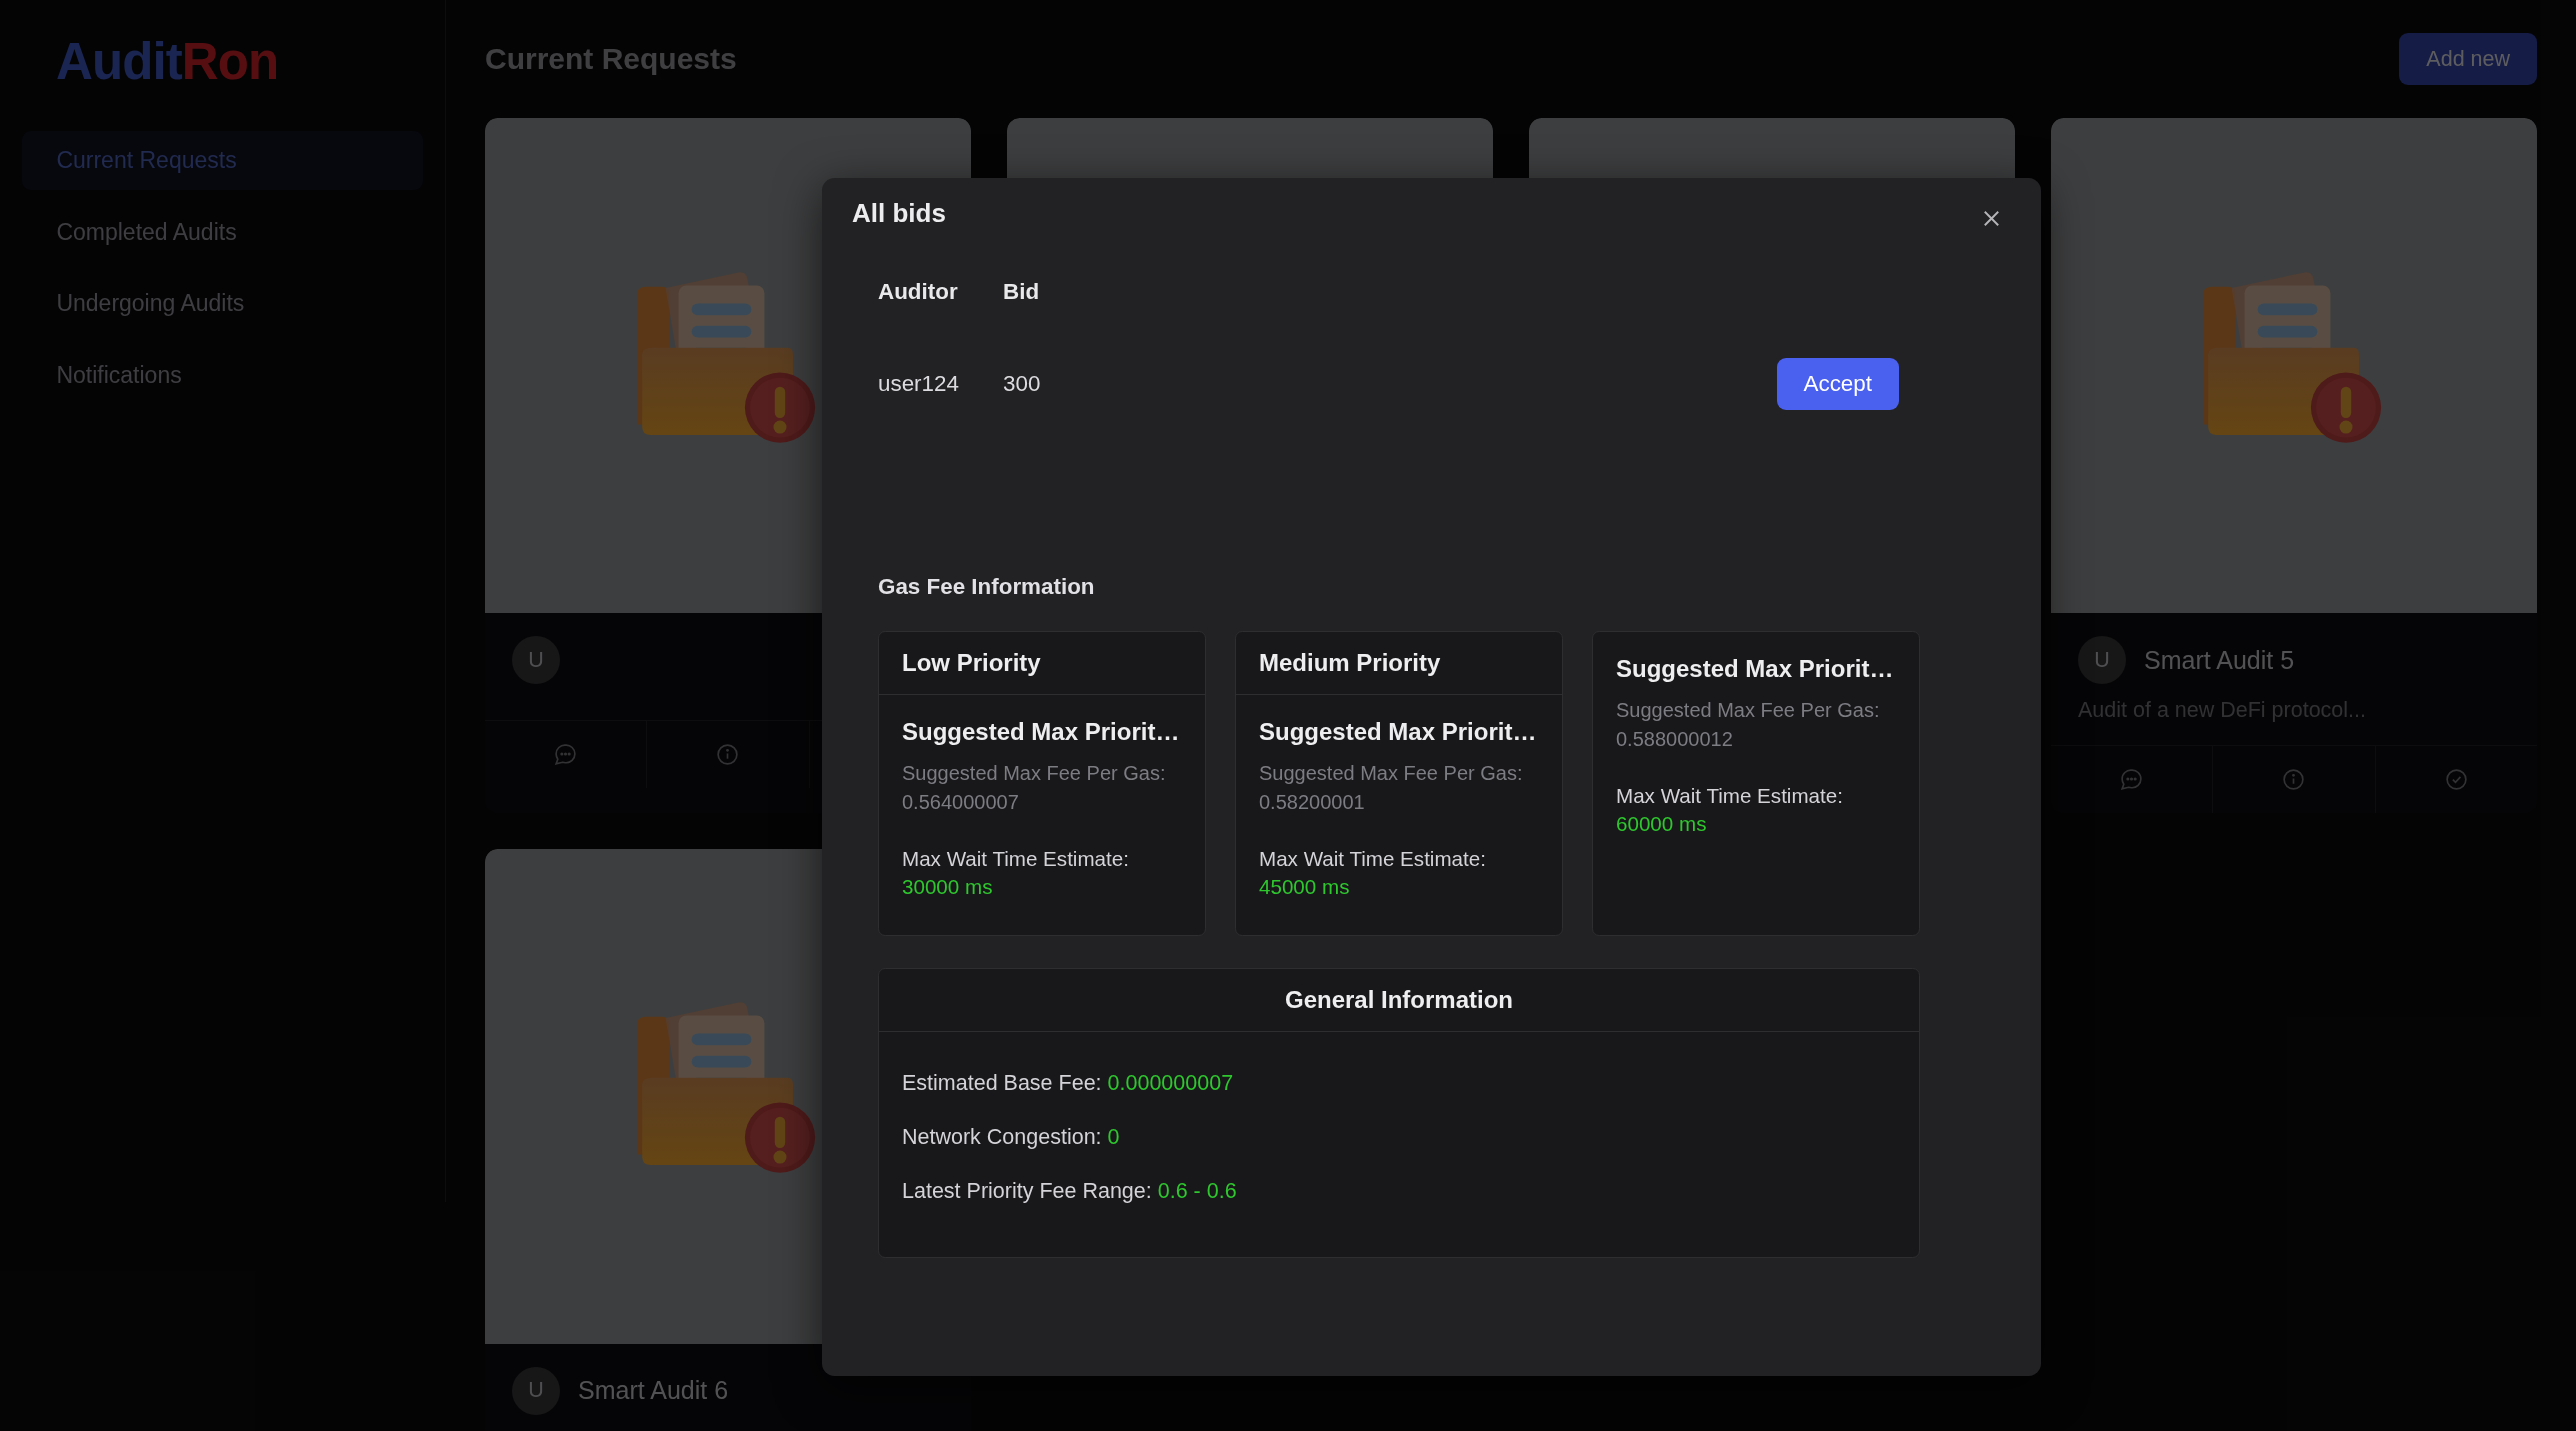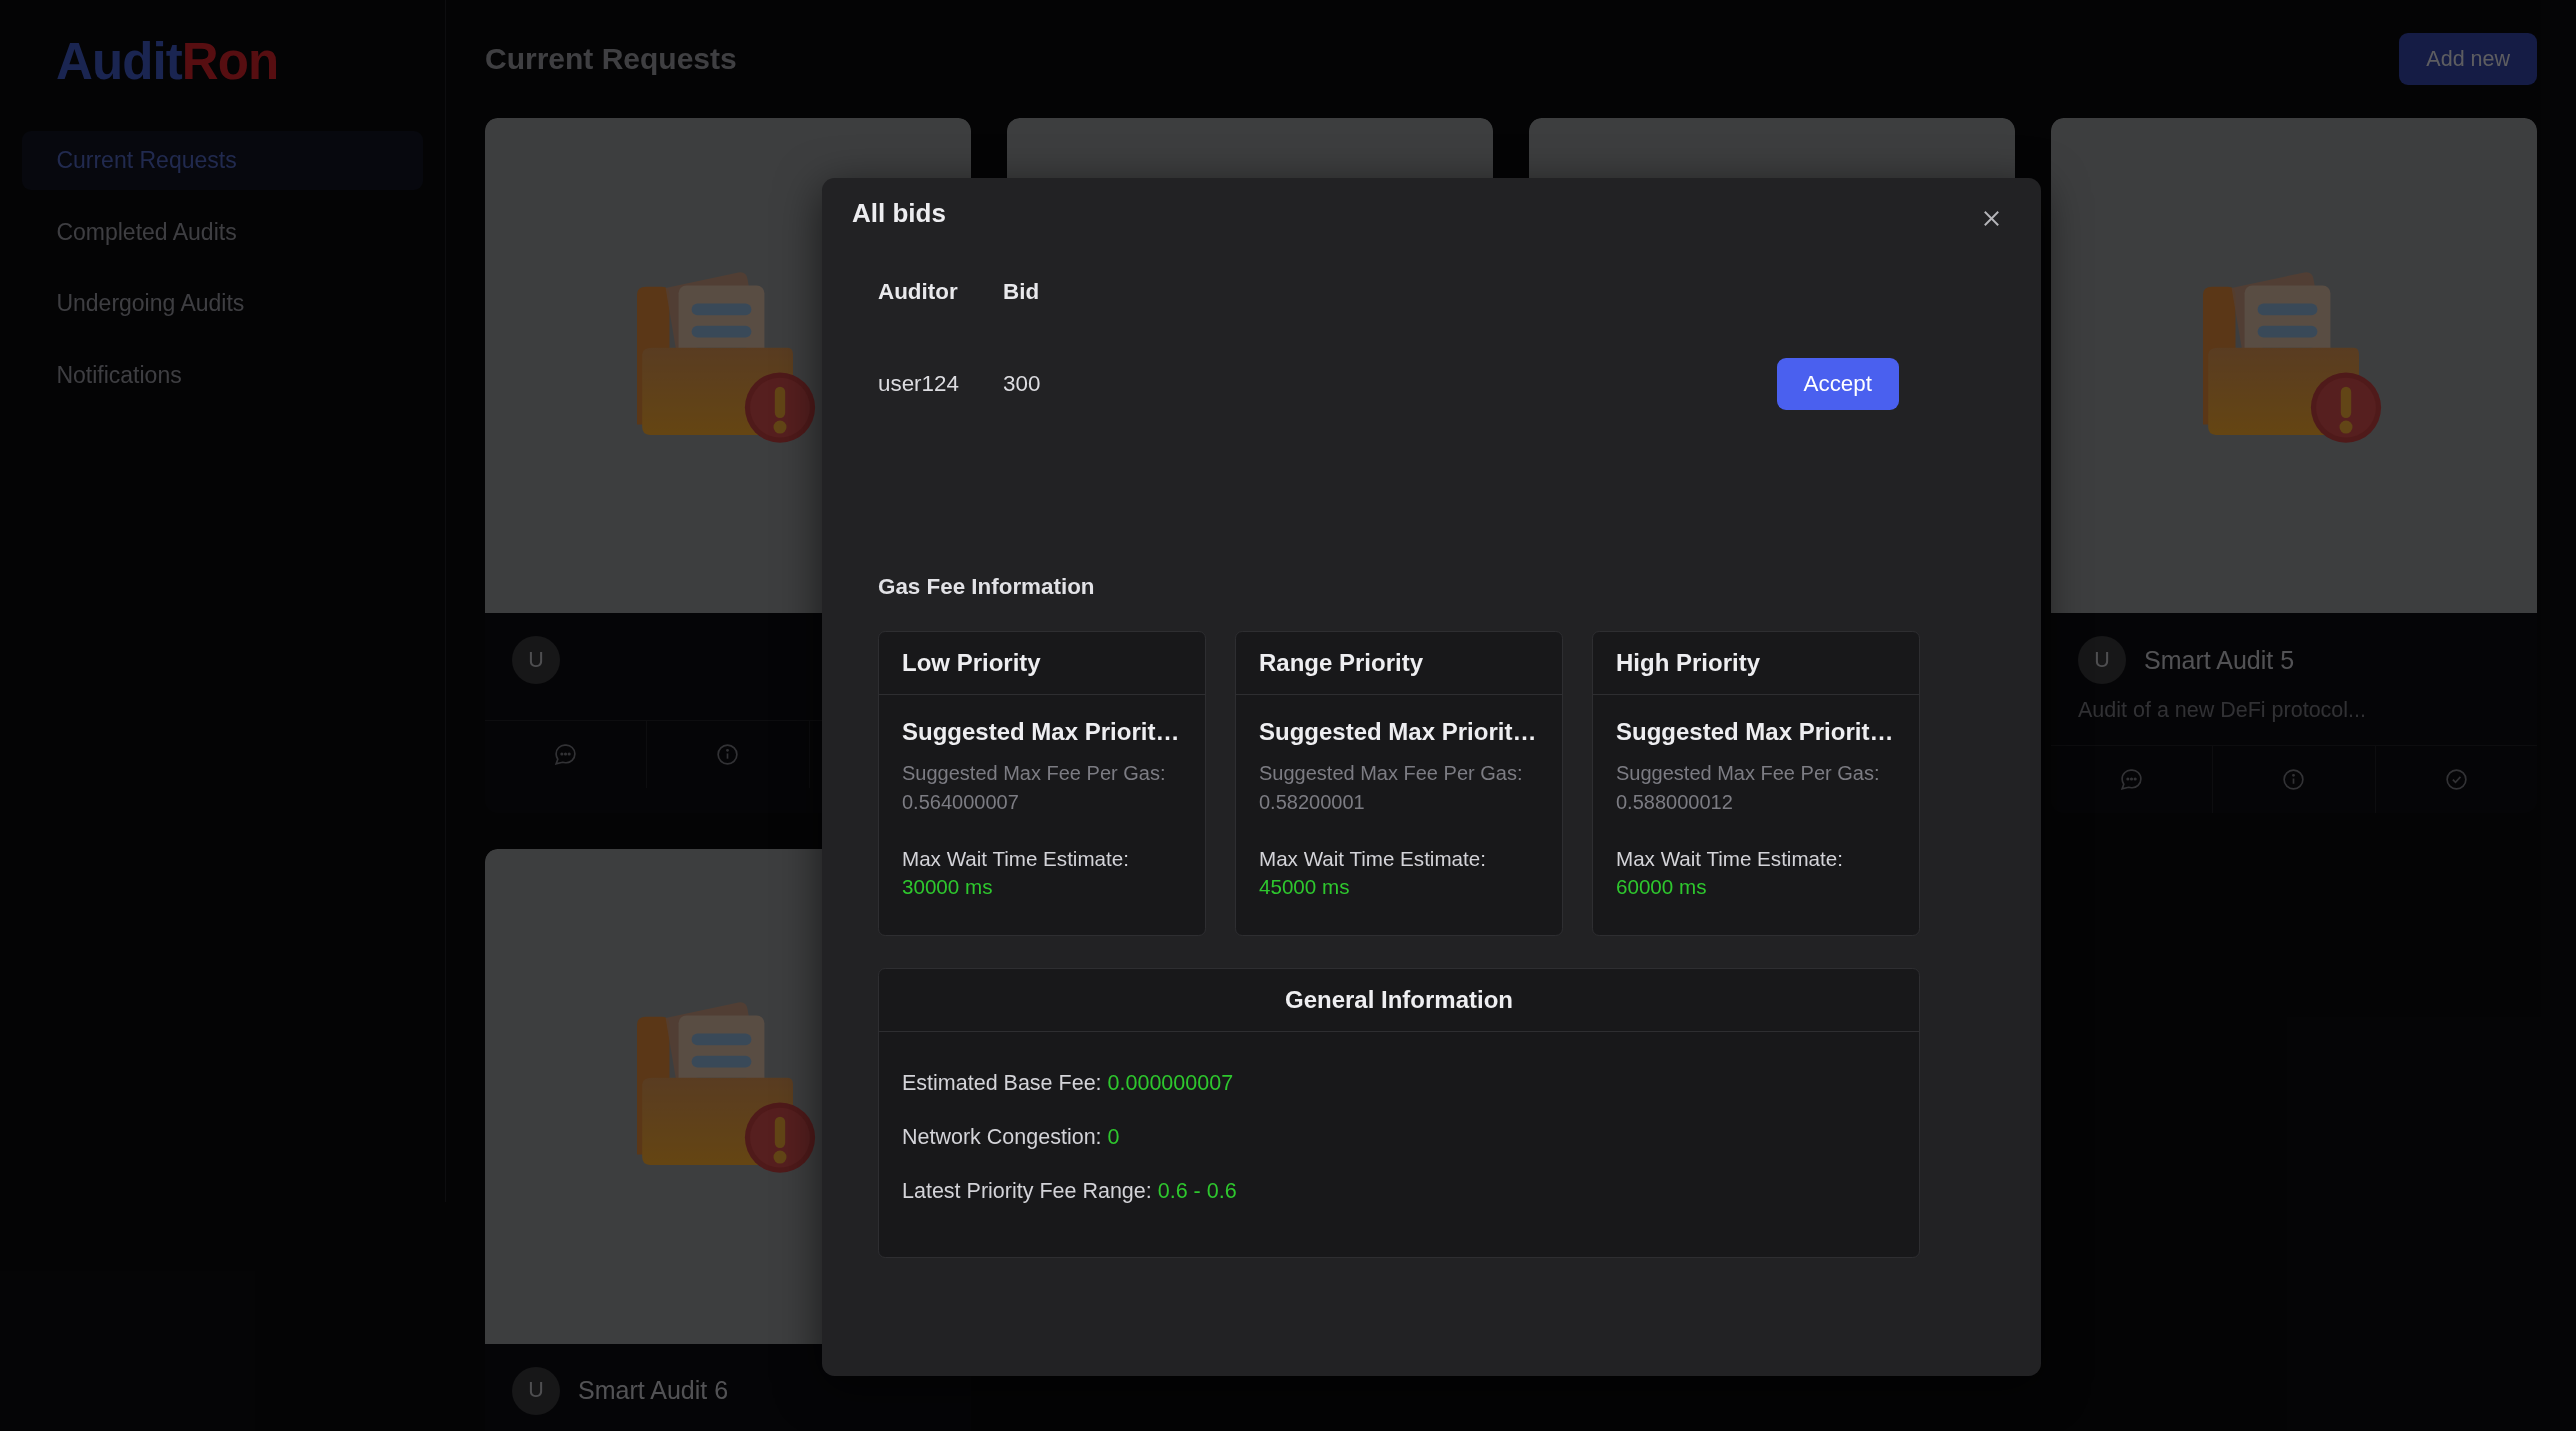--- a/index.html
+++ b/index.html
@@ -454,34 +454,33 @@
           <div class="g-sub">
             <span>Suggested Max Fee Per Gas:</span><br>
             <span>0.564000007</span>
           </div>
           <div class="g-wait-label">Max Wait Time Estimate:</div>
           <div class="g-wait-val">30000 ms</div>
         </div>
       </div>
 
       <div class="gcard">
-        <div class="gcard-head">Range Priority</div>
+        <div class="gcard-head">Medium Priority</div>
         <div class="gcard-body">
           <div class="g-title">Suggested Max Priority...</div>
           <div class="g-sub">
             <span>Suggested Max Fee Per Gas:</span><br>
             <span>0.58200001</span>
           </div>
           <div class="g-wait-label">Max Wait Time Estimate:</div>
           <div class="g-wait-val">45000 ms</div>
         </div>
       </div>
 
       <div class="gcard">
-        <div class="gcard-head">High Priority</div>
         <div class="gcard-body">
           <div class="g-title">Suggested Max Priority...</div>
           <div class="g-sub">
             <span>Suggested Max Fee Per Gas:</span><br>
             <span>0.588000012</span>
           </div>
           <div class="g-wait-label">Max Wait Time Estimate:</div>
           <div class="g-wait-val">60000 ms</div>
         </div>
       </div>

